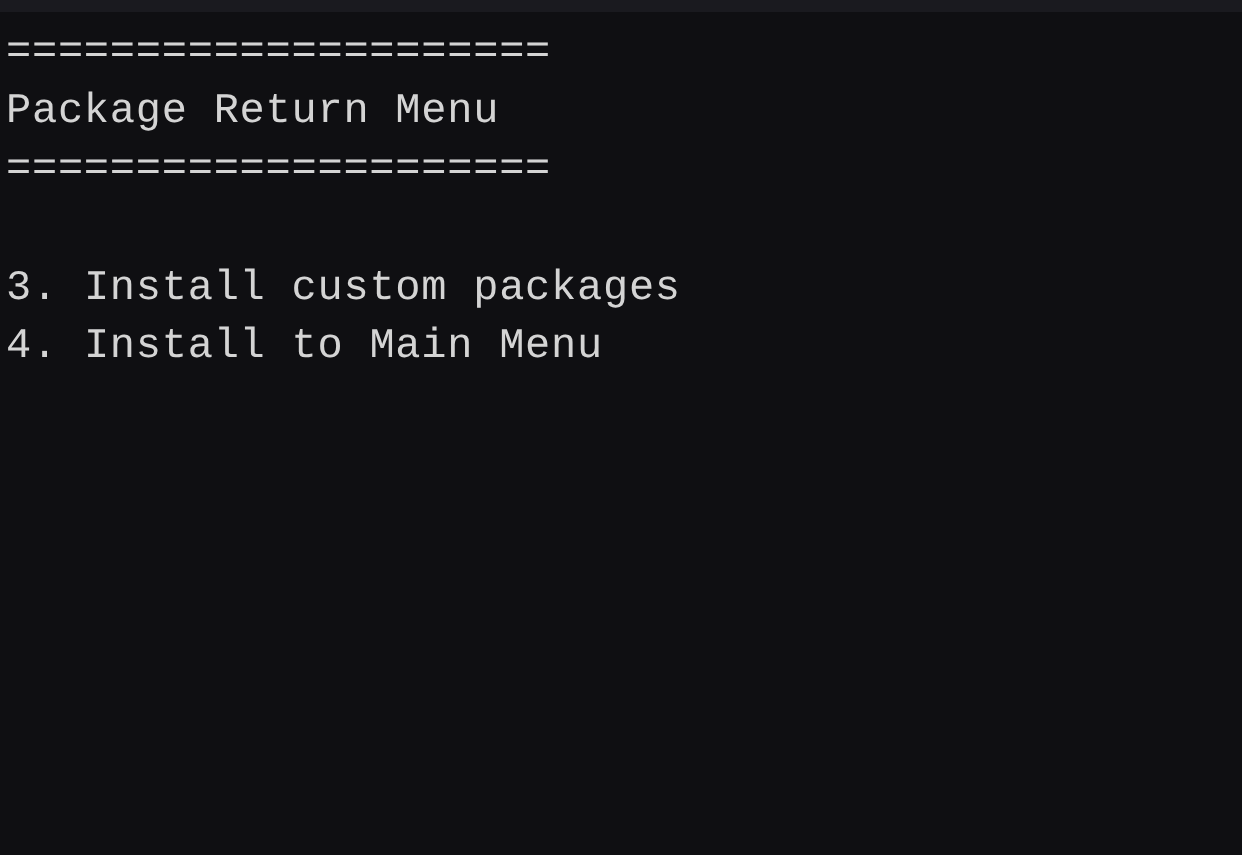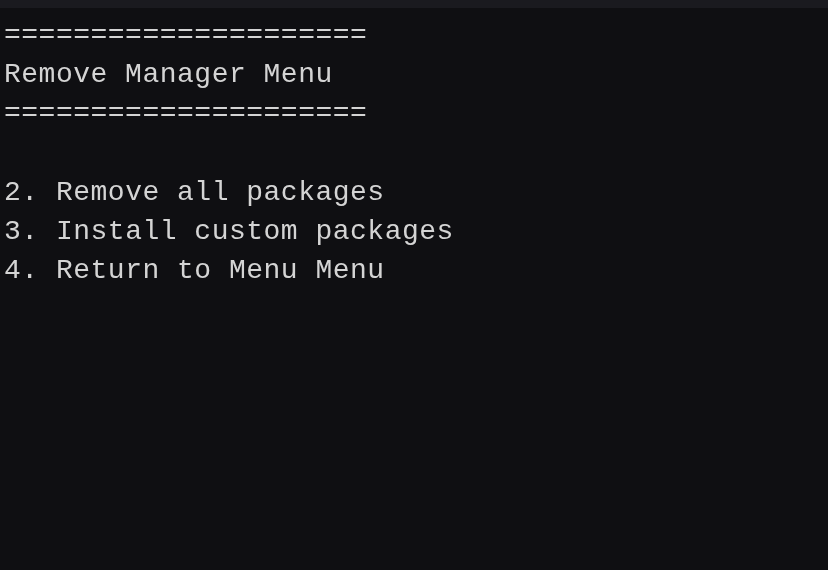--- a/index.html
+++ b/index.html
@@ -38,20 +38,19 @@
       line-height: 1.4;
     }
   </style>
 </head>
 <body>
 
 <div class="topbar"></div>
 
 <div class="content">
   <div class="separator">=====================</div>
-  <div class="line">Remove Manager Menu</div>
+  <div class="line">Package Return Menu</div>
   <div class="separator">=====================</div>
   <div class="line">&nbsp;</div>
-  <div class="line"><span>2</span>. <span>Remove all packages</span></div>
   <div class="line"><span>3</span>. <span>Install custom packages</span></div>
-  <div class="line"><span>4</span>. <span>Return to Menu Menu</span></div>
+  <div class="line"><span>4</span>. <span>Install to Main Menu</span></div>
   <div class="line">&nbsp;</div>
 </div>
 
 </body></html>

